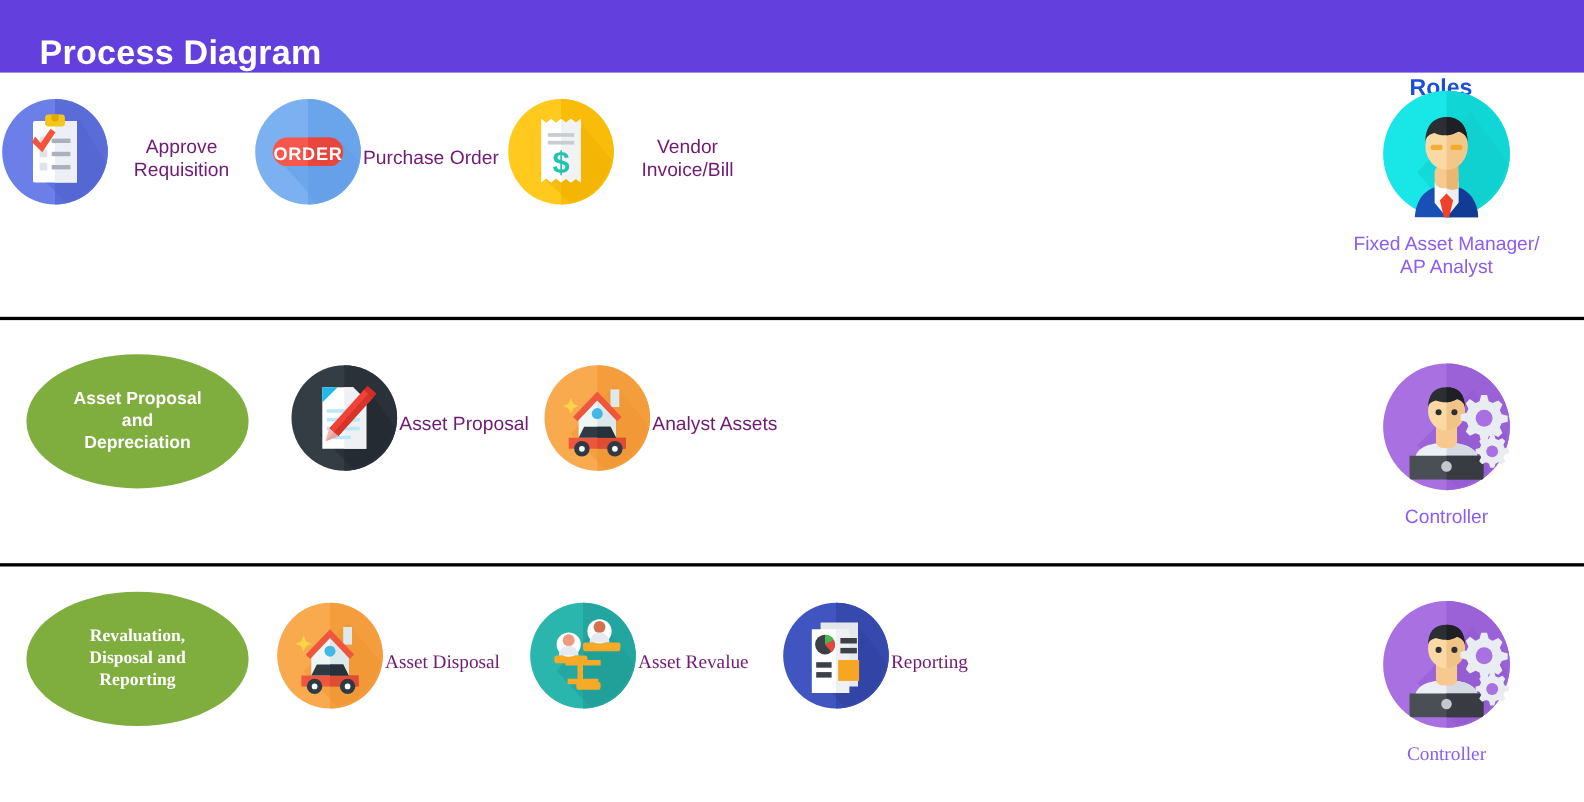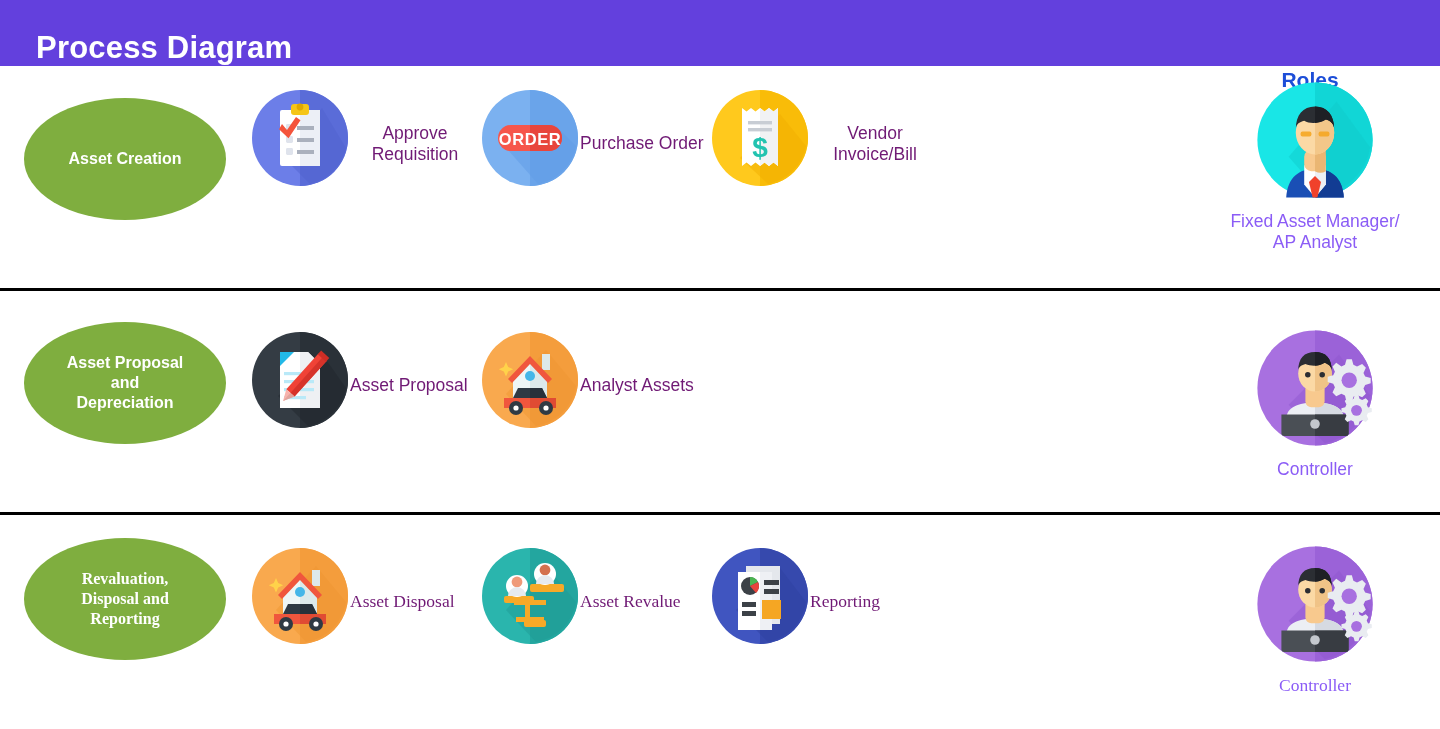--- a/index.html
+++ b/index.html
@@ -32,21 +32,21 @@
     text-align: center;
     font-size: 21px; font-weight: bold; color: #1d4ed8;
   }
 
   
   .row {
     position: absolute; left: 0; width: 1440px;
     display: flex; align-items: flex-start;
   }
   .row-1 { top: 88px;  height: 198px; }
-  .row-2 { top: 312px; height: 198px; }
+  .row-2 { top: 312px; height: 198px; gap: 13px; }
   .row-3 { top: 528px; height: 190px; font-family: Liberation Serif, serif; }
 
   .divider {
     position: absolute; left: 0; width: 1440px; height: 3px; background: #000;
   }
   .divider-1 { top: 288px; }
   .divider-2 { top: 512px; }
 
   
   .stage-cell { width: 250px; display: flex; justify-content: center; padding-top: 10px; }
@@ -96,25 +96,20 @@
   <div class="header">
     <div class="header-title">Process Diagram</div>
   </div>
 
   <div class="roles-heading">Roles</div>
 
   <div class="divider divider-1"></div>
   <div class="divider divider-2"></div>
 
   <div class="row row-1">
-    <div class="stage-cell">
-      <div class="stage">
-        <div class="stage-label">Asset Creation</div>
-      </div>
-    </div>
     <div class="steps">
 
       <div class="step">
         <div class="icon-wrap">
           <svg viewBox="0 0 100 100">
             <circle cx="50" cy="50" r="48" fill="#6c7ee8"></circle>
             <path d="M50 2a48 48 0 0 1 48 48 48 48 0 0 1-48 48z" fill="#5a6cd8"></path>
             <path d="M72 20 L96 60 A48 48 0 0 1 60 96 L30 66 Z" fill="#4f61cf" opacity=".45"></path>
             <rect x="30" y="22" width="40" height="56" rx="2" fill="#ffffff"></rect>
             <rect x="50" y="22" width="20" height="56" fill="#eceff6"></rect>

